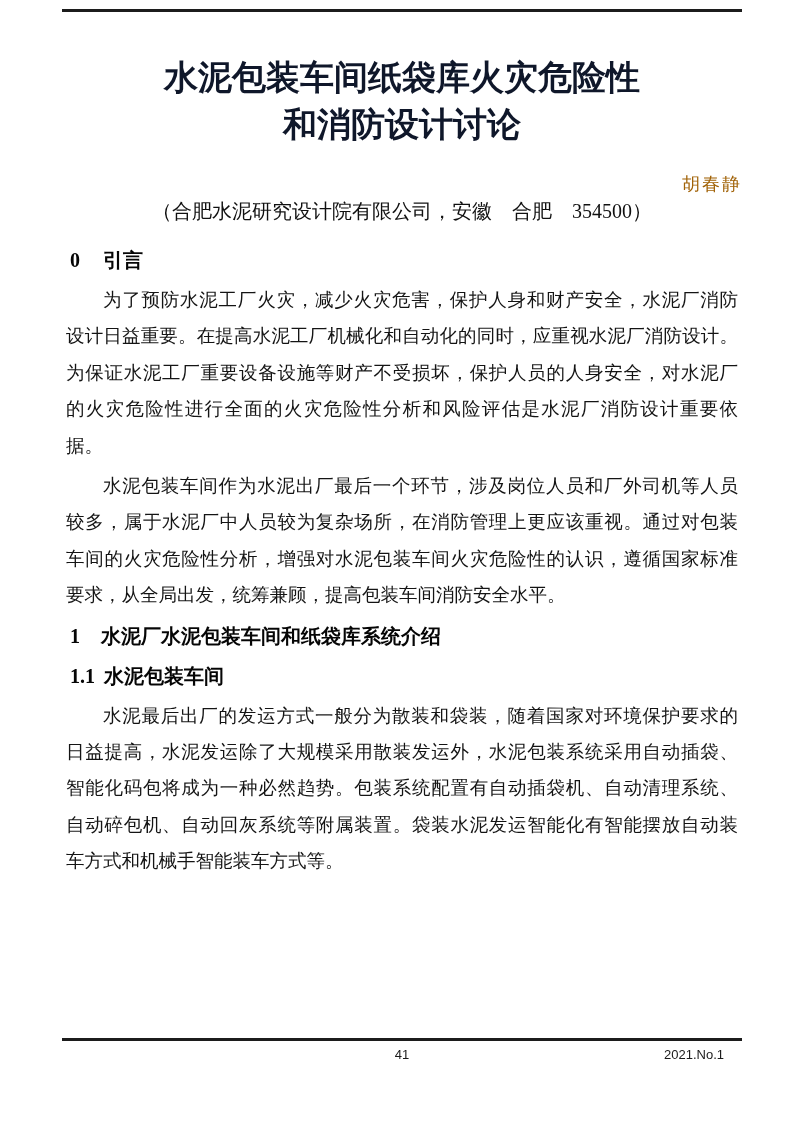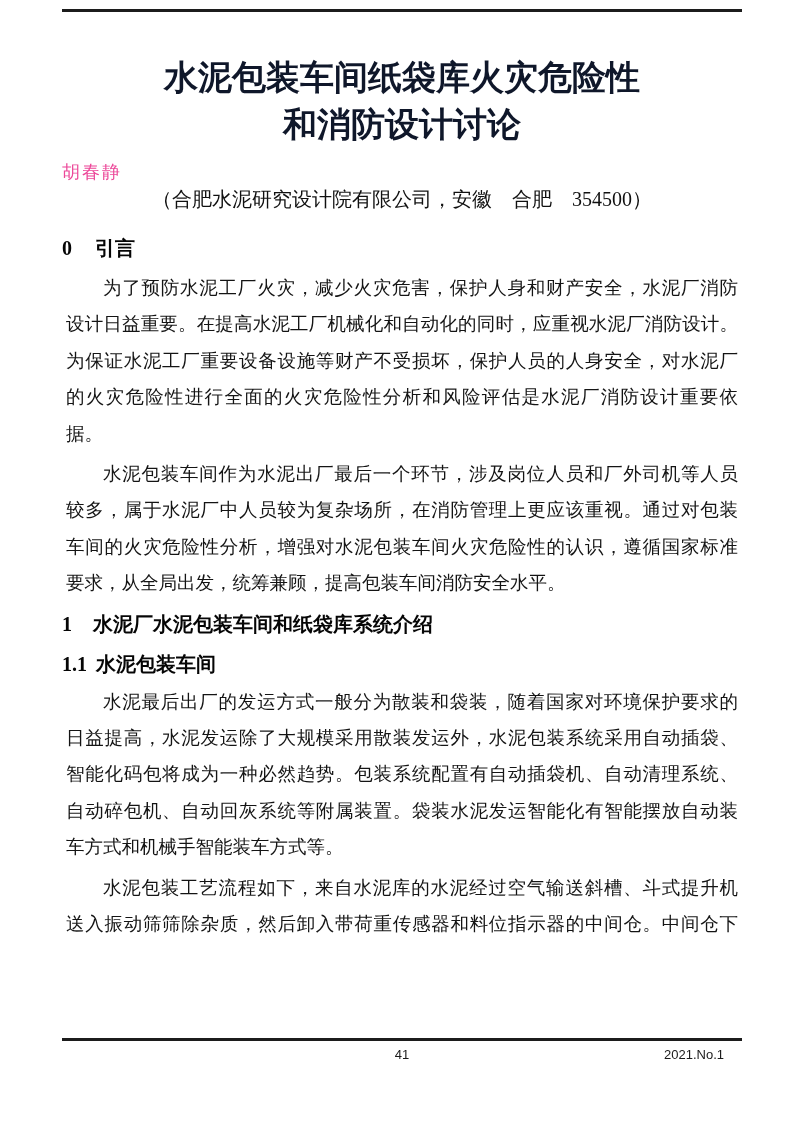--- a/index.html
+++ b/index.html
@@ -30,40 +30,40 @@
     margin: 42px 0 0 0;
     text-align: center;
     font-family: "Liberation Sans", "DejaVu Sans", sans-serif;
     font-weight: 700;
     font-size: 34px; line-height: 47px;
     color: #0f172a;
   }
   .title .tline { display: block; }
 
   .author {
-    margin-top: 12px;
-    text-align: left;
+    margin-top: 24px;
+    text-align: right;
     font-size: 18px; line-height: 24px;
     letter-spacing: 2px;
-    color: #ec4899;
+    color: #a16207;
   }
   .affil {
     margin-top: 2px;
     text-align: center;
     font-size: 20px; line-height: 27px;
     color: #101010;
     white-space: pre-wrap;
   }
 
   .heading {
     font-family: "Liberation Sans", "DejaVu Sans", sans-serif;
     font-weight: 700;
     font-size: 20px; line-height: 28px;
     color: #050505;
-    margin: 0;
+    margin: 8px;
   }
   .heading .hnum {
     font-family: "Liberation Serif", "DejaVu Serif", serif;
     font-weight: 700;
   }
   .h-sec { margin-top: 21px; }
   .h-sec .hnum { margin-right: 1.15em; }
   .h-sec2 { margin-top: 8px; }
   .h-sec2 .hnum { margin-right: 1.05em; }
   .h-sub { margin-top: 12px; }
@@ -138,24 +138,20 @@
       <h3 class="heading h-sub"><span class="hnum">1.1</span><span>水泥包装车间</span></h3>
 
       <div class="para para-mt2">
         <div class="line first jl">水泥最后出厂的发运方式一般分为散装和袋装，随着国家对环境保护要求的</div>
         <div class="line jl">日益提高，水泥发运除了大规模采用散装发运外，水泥包装系统采用自动插袋、</div>
         <div class="line jl">智能化码包将成为一种必然趋势。包装系统配置有自动插袋机、自动清理系统、</div>
         <div class="line jl">自动碎包机、自动回灰系统等附属装置。袋装水泥发运智能化有智能摆放自动装</div>
         <div class="line ll">车方式和机械手智能装车方式等。</div>
       </div>
 
-      <div class="para">
-        <div class="line first jl">水泥包装工艺流程如下，来自水泥库的水泥经过空气输送斜槽、斗式提升机</div>
-        <div class="line jl">送入振动筛筛除杂质，然后卸入带荷重传感器和料位指示器的中间仓。中间仓下</div>
-      </div>
 
     </div>
   </div>
 
   <div class="footer">
     <div class="rule"></div>
     <div class="footer-row">
       <span class="pageno">41</span>
       <span class="issue">2021.No.1</span>
     </div>

